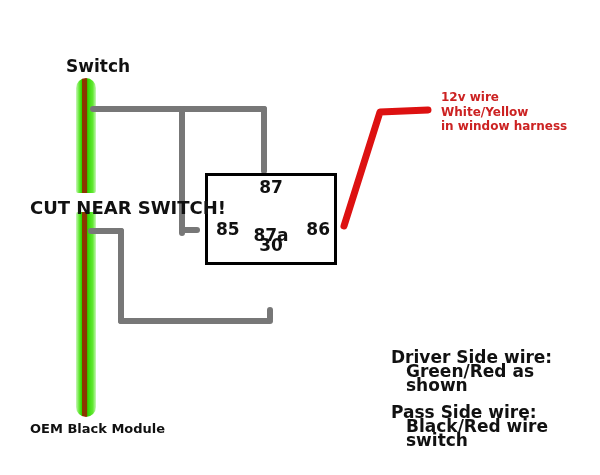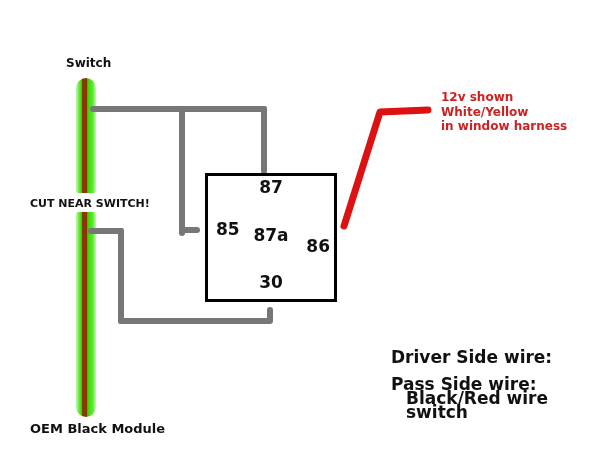--- a/index.html
+++ b/index.html
@@ -19,76 +19,77 @@
   .lbl{position:absolute;font-weight:bold;color:var(--text-black);white-space:nowrap;}
   .gray{position:absolute;background:var(--wire-gray);border-radius:3px;}
   .greenwire{
     position:absolute;left:76px;width:20px;
     background:linear-gradient(to right,
       var(--wire-green-glow) 0%, #62e832 16%, var(--wire-green) 28%,
       var(--wire-stripe-red) 31%, var(--wire-stripe-red) 55%,
       var(--wire-green) 58%, #62e832 84%, var(--wire-green-glow) 100%);
   }
   .relay{
-    position:absolute;left:205px;top:173px;width:132px;height:129px;
+    position:absolute;left:205px;top:173px;width:132px;height:92px;
     border:3px solid #000;background:#fff;box-sizing:border-box;
   }
   .pin{position:absolute;font-weight:bold;font-size:17px;color:var(--text-black);white-space:nowrap;}
   .pin.center-h{left:0;right:0;text-align:center;}
   .rednote{position:absolute;left:441px;top:90px;color:var(--text-red);
     font-weight:bold;font-size:12px;line-height:14.5px;}
   .notes{position:absolute;left:391px;top:350px;color:var(--text-black);
     font-weight:bold;font-size:17px;line-height:14px;}
   .notes .detail{margin-left:15px;}
   .notes .gap{height:13px;}
   svg.redwire{position:absolute;left:335px;top:100px;width:100px;height:135px;overflow:visible;}
 </style>
 </head>
 <body>
 
 <div id="canvas">
 
-  <div class="lbl" style="left:66px;top:56px;font-size:12px;">Switch</div>
+  <div class="lbl" style="left:66px;top:56px;font-size:17px;">Switch</div>
 
   <div class="greenwire" style="top:78px;height:115px;border-radius:10px 10px 2px 2px;"></div>
 
   <div class="greenwire" style="top:212px;height:205px;border-radius:2px 2px 10px 10px;"></div>
 
-  <div class="lbl" style="left:30px;top:197px;font-size:11px;z-index:5;">CUT NEAR SWITCH!</div>
+  <div class="lbl" style="left:30px;top:197px;font-size:18px;z-index:5;">CUT NEAR SWITCH!</div>
 
   <div class="lbl" style="left:30px;top:421px;font-size:13px;">OEM Black Module</div>
 
   <div class="gray" style="left:90px;top:106px;width:177px;height:6px;"></div>
   <div class="gray" style="left:261px;top:106px;width:6px;height:68px;"></div>
   <div class="gray" style="left:179px;top:106px;width:6px;height:130px;"></div>
   <div class="gray" style="left:179px;top:227px;width:21px;height:6px;"></div>
 
   <div class="gray" style="left:88px;top:228px;width:36px;height:6px;"></div>
   <div class="gray" style="left:118px;top:228px;width:6px;height:96px;"></div>
   <div class="gray" style="left:118px;top:318px;width:155px;height:6px;"></div>
   <div class="gray" style="left:267px;top:307px;width:6px;height:15px;"></div>
 
   <div class="relay">
     <div class="pin center-h" style="top:1px;">87</div>
     <div class="pin" style="left:8px;top:43px;text-align:right;">85</div>
     <div class="pin center-h" style="top:49px;">87a</div>
-    <div class="pin" style="right:4px;top:43px;margin-top:17px;">86</div>
+    <div class="pin" style="right:4px;top:43px;">86</div>
     <div class="pin center-h" style="bottom:7px;">30</div>
   </div>
 
   <svg class="redwire" viewBox="0 0 100 135">
     <polyline points="9,126 45,12 93,10" fill="none" style="stroke:var(--wire-red);" stroke-width="7" stroke-linecap="round" stroke-linejoin="round"></polyline>
   </svg>
 
   <div class="rednote">
-    <div>12v shown</div>
+    <div>12v wire</div>
     <div>White/Yellow</div>
     <div>in window harness</div>
   </div>
 
   <div class="notes">
     <div>Driver Side wire:</div>
+    <div class="detail">Green/Red as shown</div>
     <div class="gap"></div>
     <div>Pass Side wire:</div>
     <div class="detail">Black/Red wire switch</div>
   </div>
 
 </div>
 
 </body></html>

